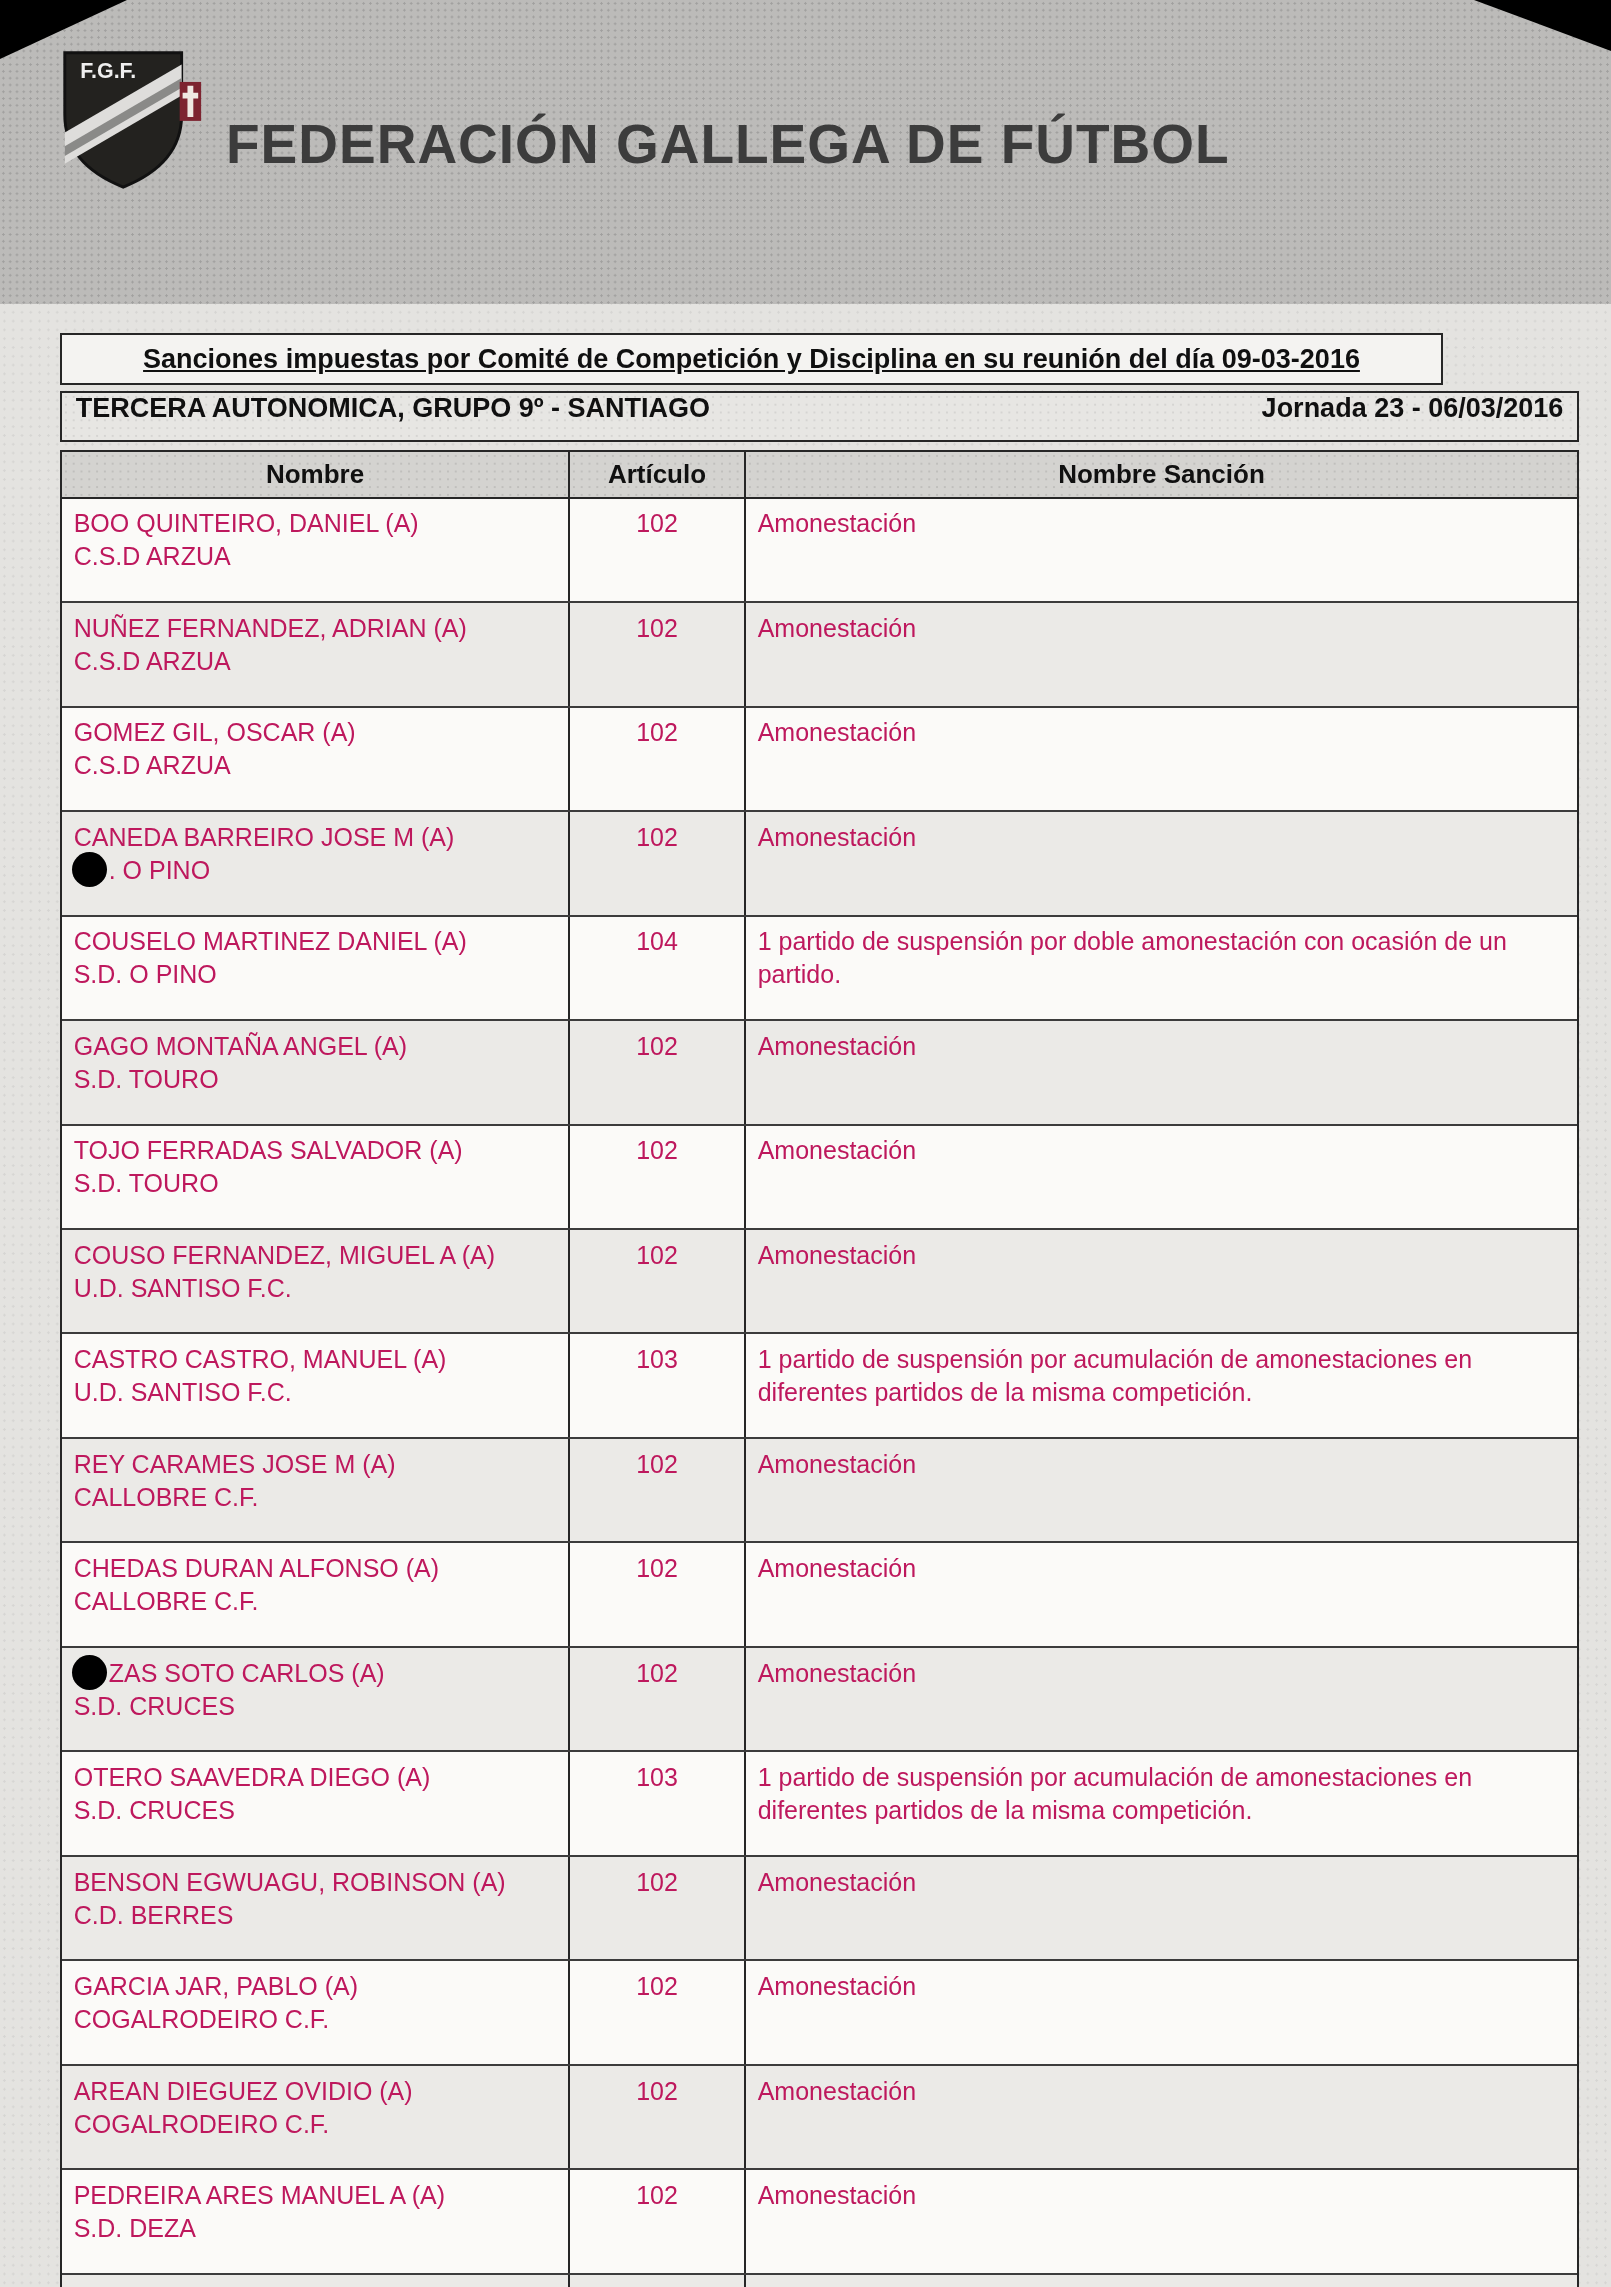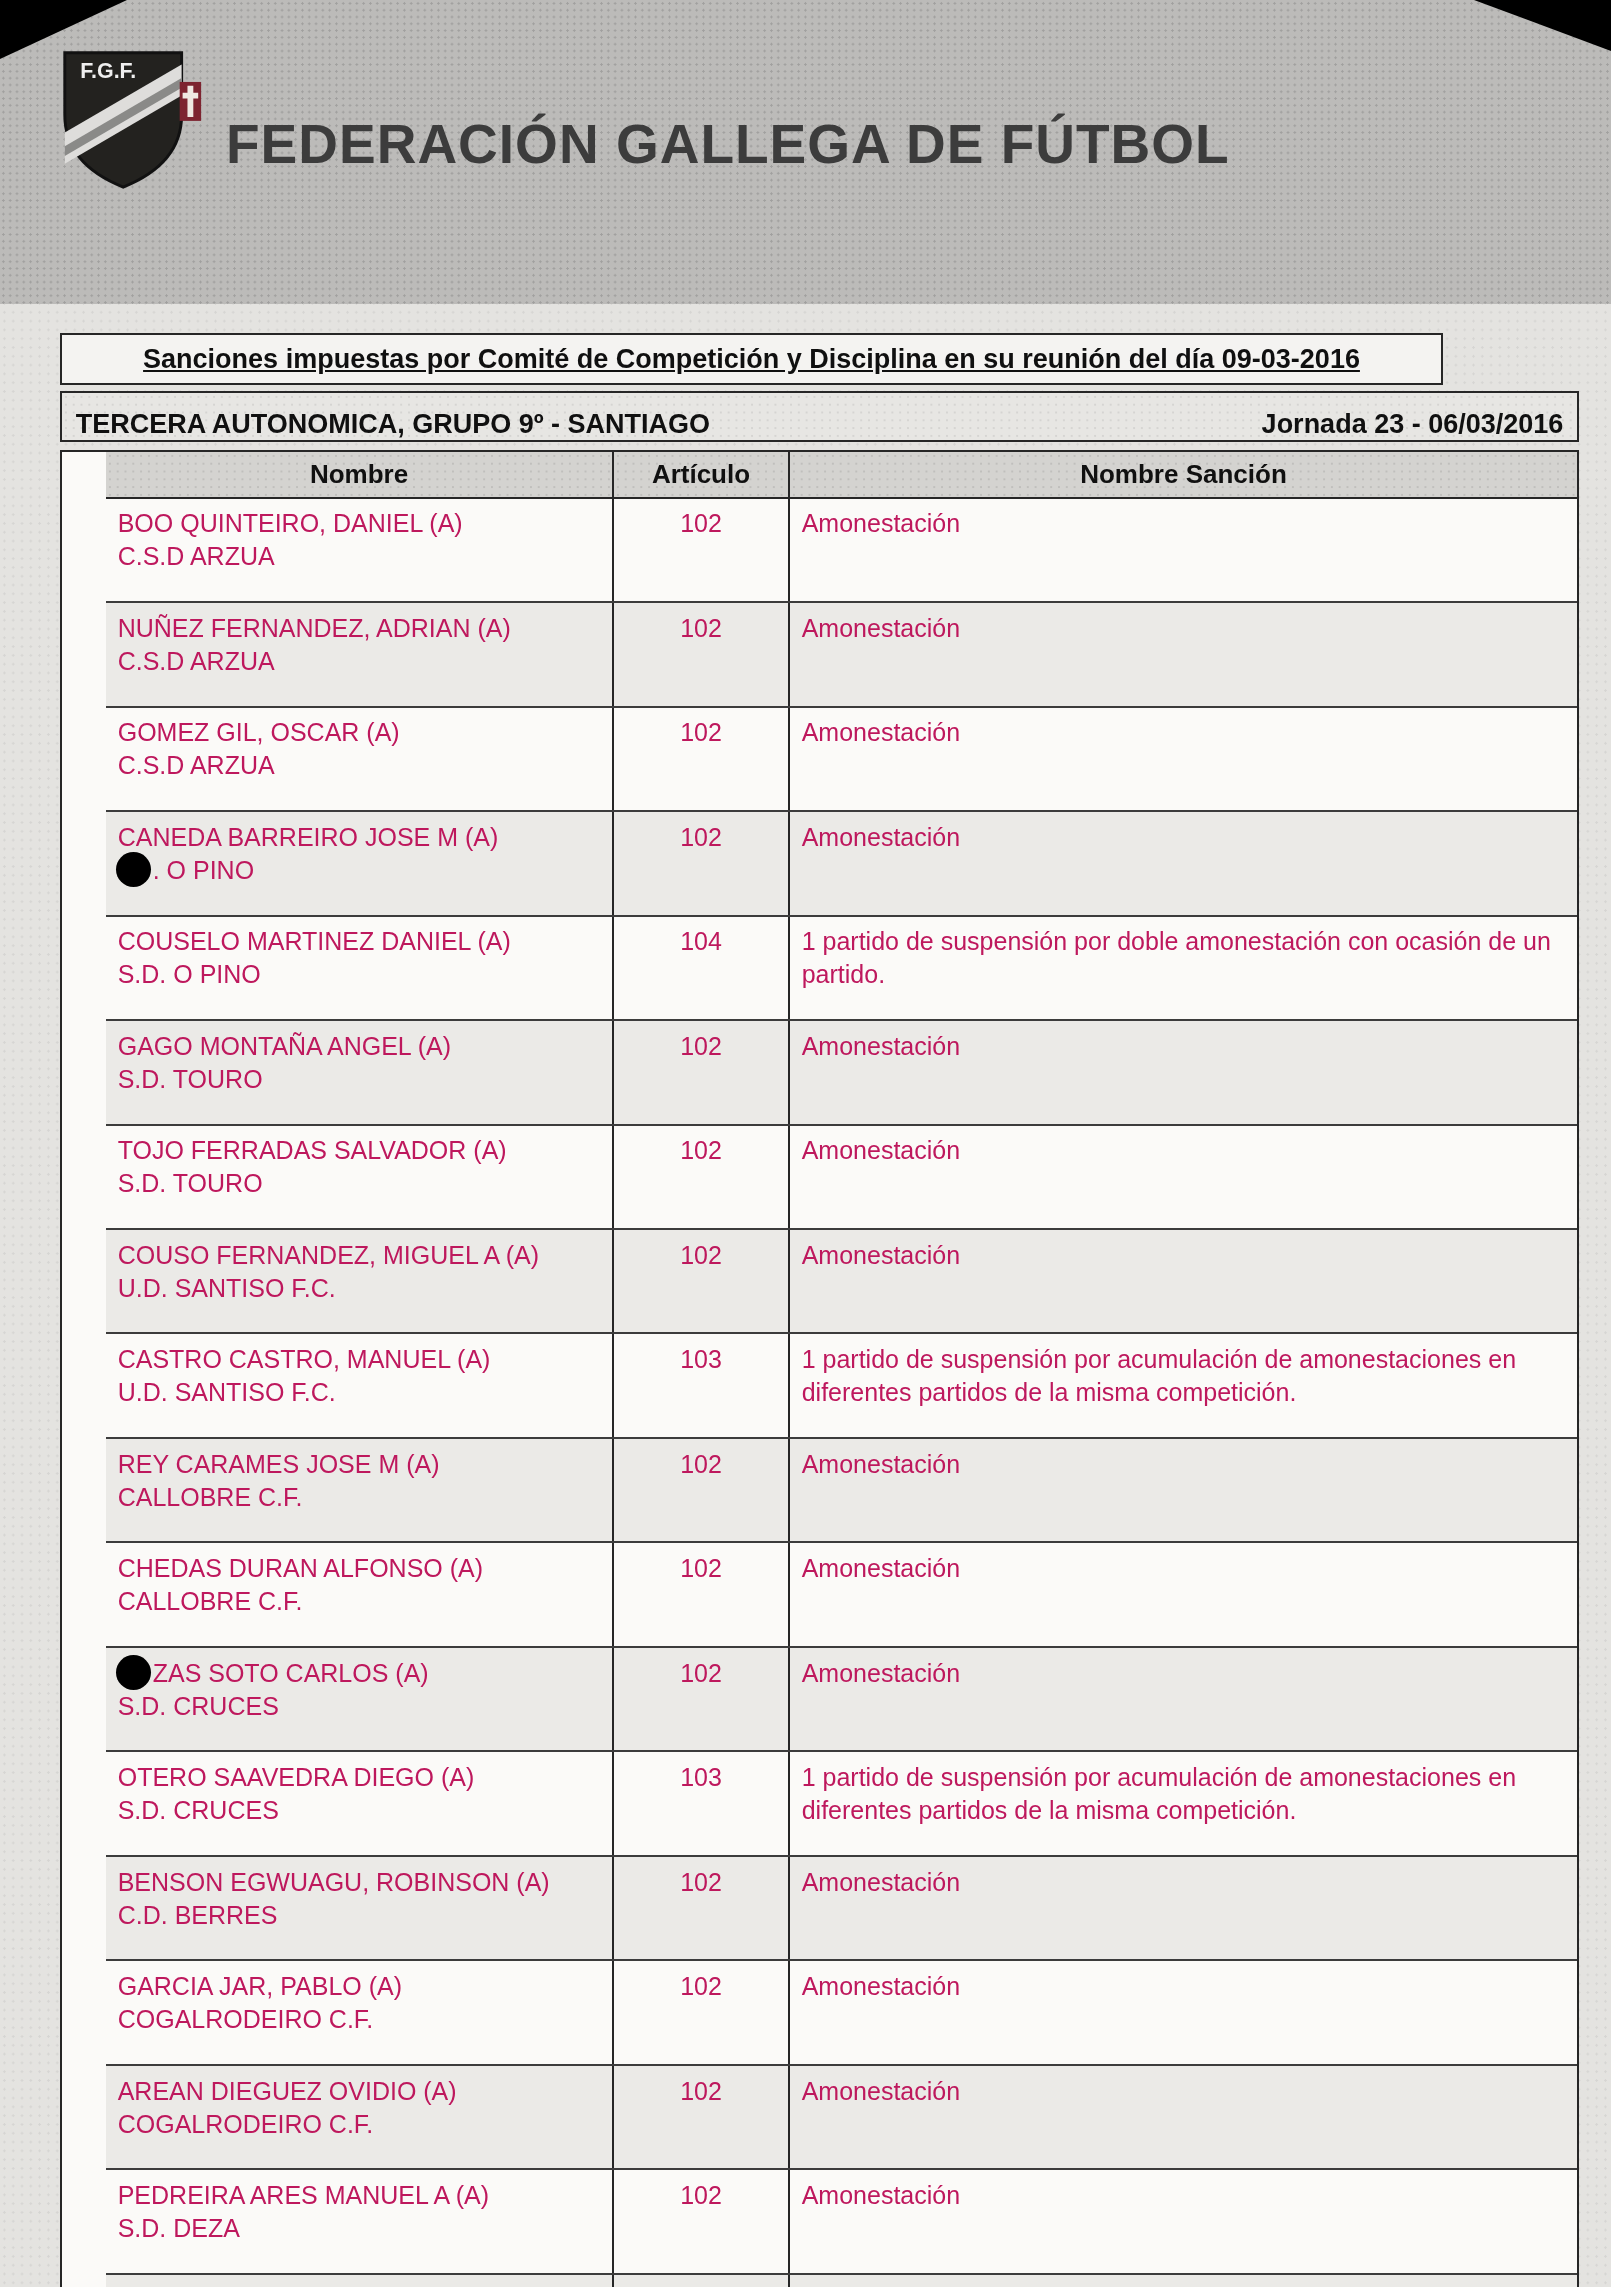--- a/index.html
+++ b/index.html
@@ -35,28 +35,28 @@
     box-sizing:border-box;border:2.9px solid #262626;background:#f4f3f1;
     display:flex;align-items:center;justify-content:center;
   }
   .title-box span{font-weight:bold;text-decoration:underline;font-size:27px;color:#101010;}
   
   .subheader{
     position:absolute;left:60px;top:391px;width:1519px;height:51px;
     box-sizing:border-box;border:2.9px solid #262626;background:#e7e6e3;
     background-image:radial-gradient(rgba(120,120,120,.16) 1px, transparent 1.3px);
     background-size:7.8px 7.8px;
-    display:flex;align-items:flex-end;justify-content:space-between;
+    display:flex;align-items:flex-start;justify-content:space-between;
     padding:0 13.7px;font-weight:bold;font-size:27px;color:#101010;
   }
   
   .table-wrap{
     position:absolute;left:60px;top:450px;width:1519px;height:1838px;
     box-sizing:border-box;border:2.9px solid #262626;border-bottom:none;
-    background:#fbfaf8;overflow:hidden;padding-left:44px;
+    background:#fbfaf8;overflow:hidden;
   }
   table{width:100%;border-collapse:collapse;table-layout:fixed;}
   col.c-name{width:507px;}
   col.c-article{width:176px;}
   thead th{
     background:#d4d3d0;
     background-image:radial-gradient(rgba(110,110,110,.2) 1px, transparent 1.3px);
     background-size:7.8px 7.8px;
     border-bottom:2.9px solid #262626;
     font-size:26px;font-weight:bold;color:#101010;

